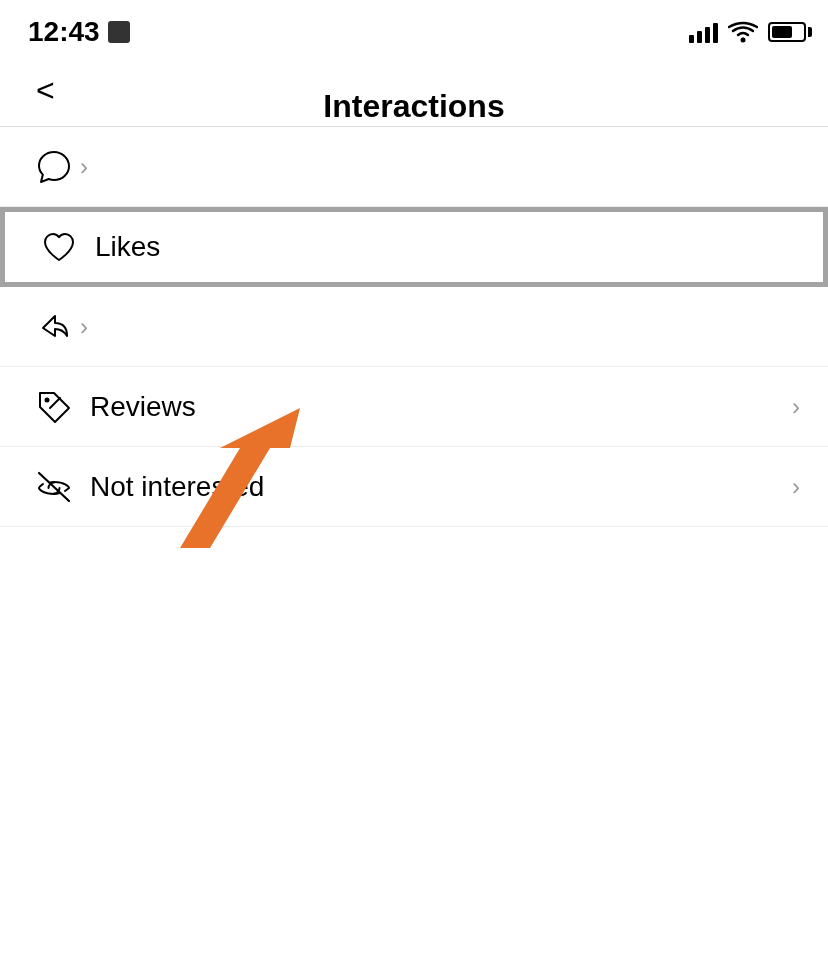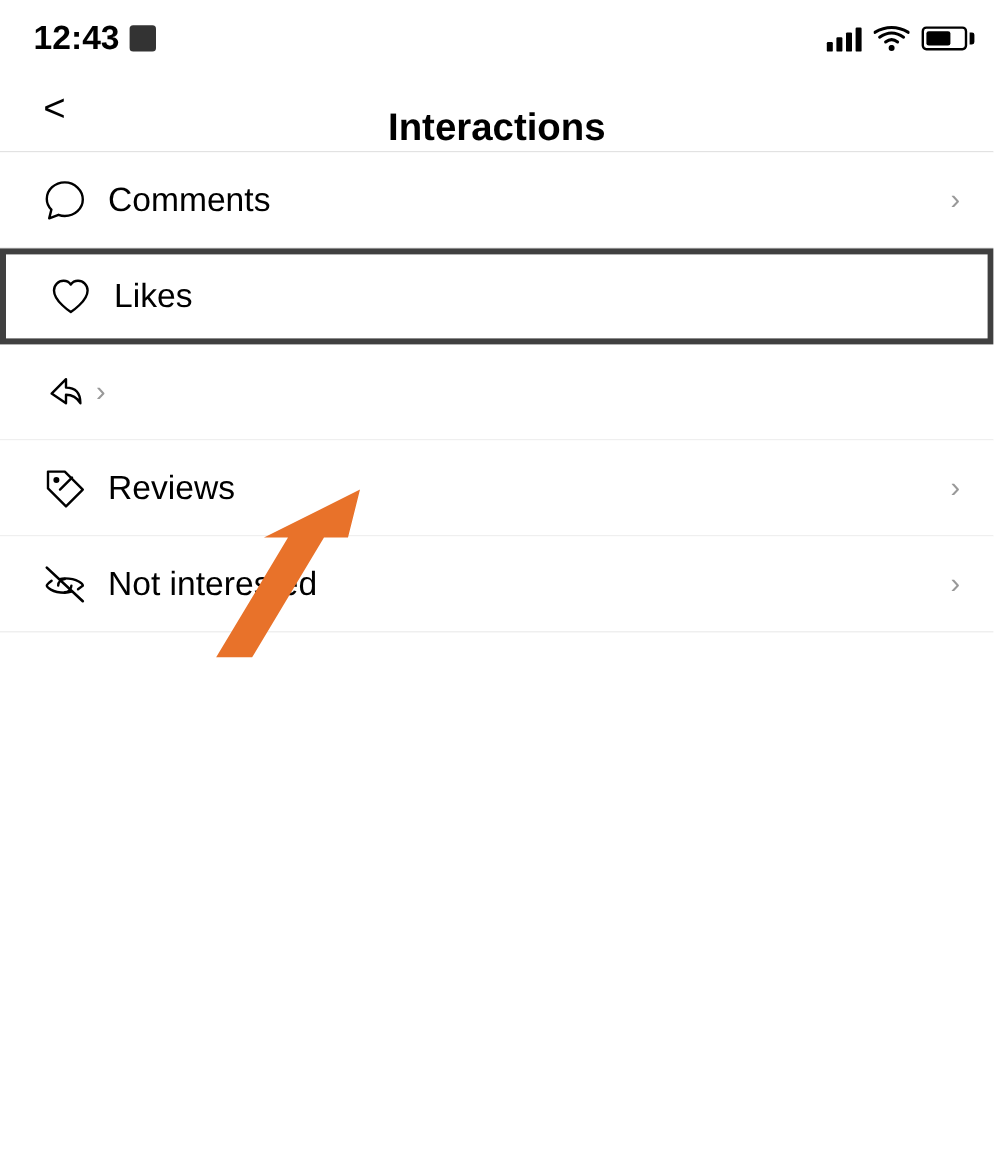--- a/index.html
+++ b/index.html
@@ -161,21 +161,21 @@
     }
 
     .menu-item-chevron {
       font-size: 24px;
       color: #999;
       font-weight: 300;
     }
 
     
     .menu-item-highlighted {
-      border: 5px solid #404040;
+      border: 5px solid #a3a3a3;
       margin: 0;
       z-index: 2;
       position: relative;
       background: #fff;
     }
 
     
     .arrow-annotation {
       position: absolute;
       left: 160px;
@@ -231,21 +231,20 @@
 <div class="divider"></div>
 
 <div class="menu-list">
 
   <div class="menu-item">
     <div class="menu-item-icon">
       <svg width="38" height="38" viewBox="0 0 38 38" fill="none">
         <path d="M19 4C10.716 4 4 10.163 4 17.75C4 21.192 5.46 24.32 7.84 26.6L6 34L13.76 31.02C15.38 31.65 17.15 32 19 32C27.284 32 34 25.837 34 18.25C34 10.663 27.284 4 19 4Z" stroke="#000" stroke-width="2" fill="none" stroke-linejoin="round"></path>
       </svg>
     </div>
-    <span class="menu-item-label">Comments</span>
     <span class="menu-item-chevron">›</span>
   </div>
 
   <div class="menu-item menu-item-highlighted">
     <div class="menu-item-icon">
       <svg width="38" height="38" viewBox="0 0 38 38" fill="none">
         <path d="M19 32C19 32 5 23 5 14C5 9.582 8.582 6 13 6C15.5 6 17.7 7.2 19 9.1C20.3 7.2 22.5 6 25 6C29.418 6 33 9.582 33 14C33 23 19 32 19 32Z" stroke="#000" stroke-width="2" fill="none" stroke-linejoin="round"></path>
       </svg>
     </div>
     <span class="menu-item-label">Likes</span>

